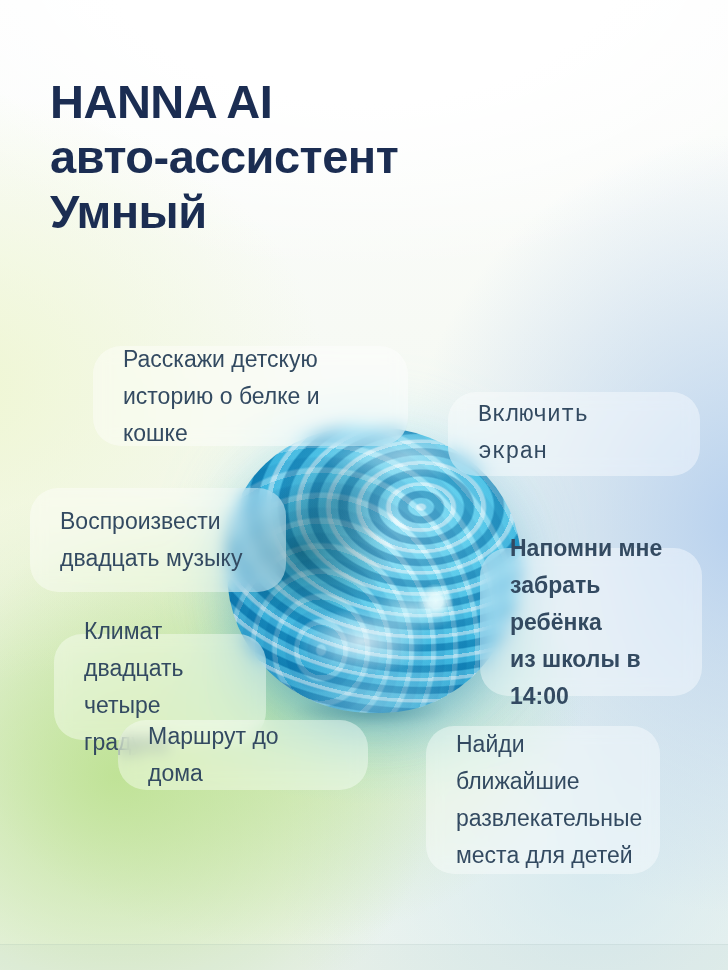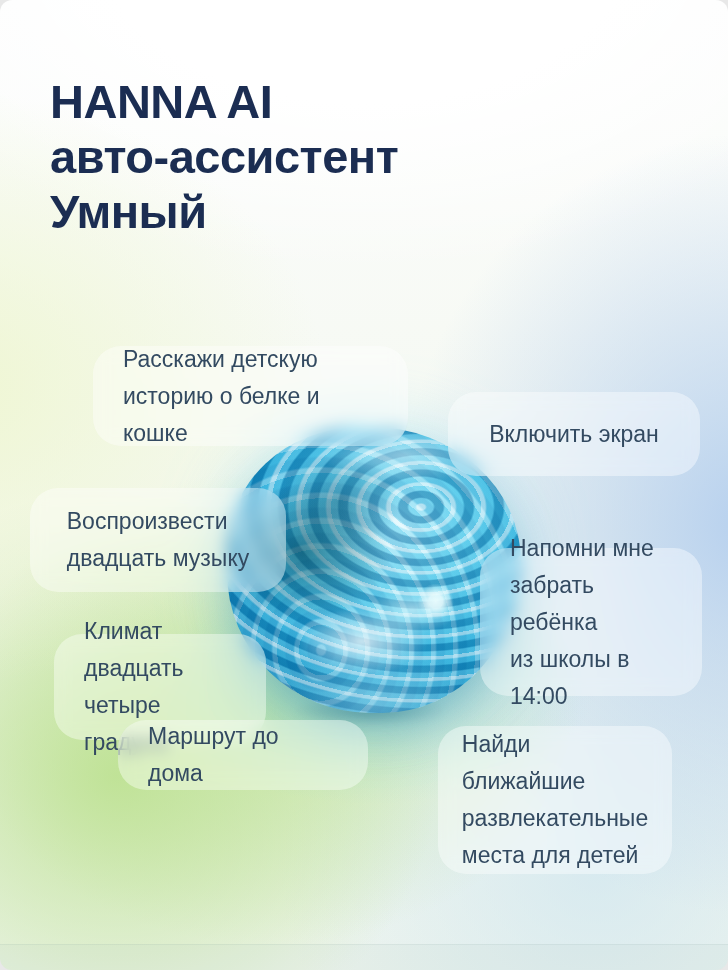--- a/index.html
+++ b/index.html
@@ -15,21 +15,20 @@
     overflow: hidden;
     background:
       radial-gradient(ellipse 330px 170px at 51% 71%, rgba(130,212,222,0.40) 0%, rgba(130,212,222,0) 68%),
       radial-gradient(ellipse 620px 480px at -8% 40%, rgba(238,246,208,0.95) 0%, rgba(238,246,208,0) 62%),
       radial-gradient(ellipse 520px 460px at 16% 80%, rgba(186,224,140,0.85) 0%, rgba(186,224,140,0) 62%),
       radial-gradient(ellipse 470px 360px at 37% 73%, rgba(172,219,124,0.50) 0%, rgba(172,219,124,0) 66%),
       radial-gradient(ellipse 560px 620px at 103% 54%, rgba(176,204,238,0.90) 0%, rgba(176,204,238,0) 63%),
       radial-gradient(ellipse 480px 420px at 82% 90%, rgba(203,228,240,0.65) 0%, rgba(203,228,240,0) 66%),
       radial-gradient(ellipse 760px 460px at 50% -6%, #ffffff 35%, rgba(255,255,255,0) 72%),
       linear-gradient(180deg, #fcfdfd 0%, #f4f8f0 55%, #eff5ee 100%);
-    border-radius: 12px;
   }
 
   
   .seam {
     position: absolute;
     left: 0; right: 0;
     top: 944px; bottom: 0;
     background: rgba(165,195,190,0.10);
     border-top: 1px solid rgba(120,150,145,0.10);
   }
@@ -109,31 +108,30 @@
     box-sizing: border-box;
     padding: 12px 30px;
     border-radius: 28px;
     background: rgba(255,255,255,0.42);
     backdrop-filter: blur(8px) saturate(1.1);
     -webkit-backdrop-filter: blur(8px) saturate(1.1);
     color: #334a61;
     font-size: 23px;
     line-height: 37px;
     font-weight: 400;
-    justify-content: center;
   }
   .bubble span { white-space: pre-line; }
 
   .bubble-story    { left:  93px; top: 346px; width: 315px; height: 100px; }
-  .bubble-screen   { left: 448px; top: 392px; width: 252px; height:  84px; }
+  .bubble-screen   { left: 448px; top: 392px; width: 252px; height:  84px; font-family: Liberation Mono, monospace; }
   .bubble-music    { left:  30px; top: 488px; width: 256px; height: 104px; }
-  .bubble-reminder { left: 480px; top: 548px; width: 222px; height: 148px; }
+  .bubble-reminder { left: 480px; top: 548px; width: 222px; height: 148px; font-weight: bold; }
   .bubble-climate  { left:  54px; top: 634px; width: 212px; height: 106px; }
   .bubble-route    { left: 118px; top: 720px; width: 250px; height:  70px; }
-  .bubble-places   { left: 438px; top: 726px; width: 234px; height: 148px; }
+  .bubble-places   { left: 426px; top: 726px; width: 234px; height: 148px; }
 </style>
 </head>
 <body>
 
 <div class="stage">
 
   <div class="title-block">
     <div>HANNA AI</div>
     <div>авто-ассистент</div>
     <div>Умный</div>

